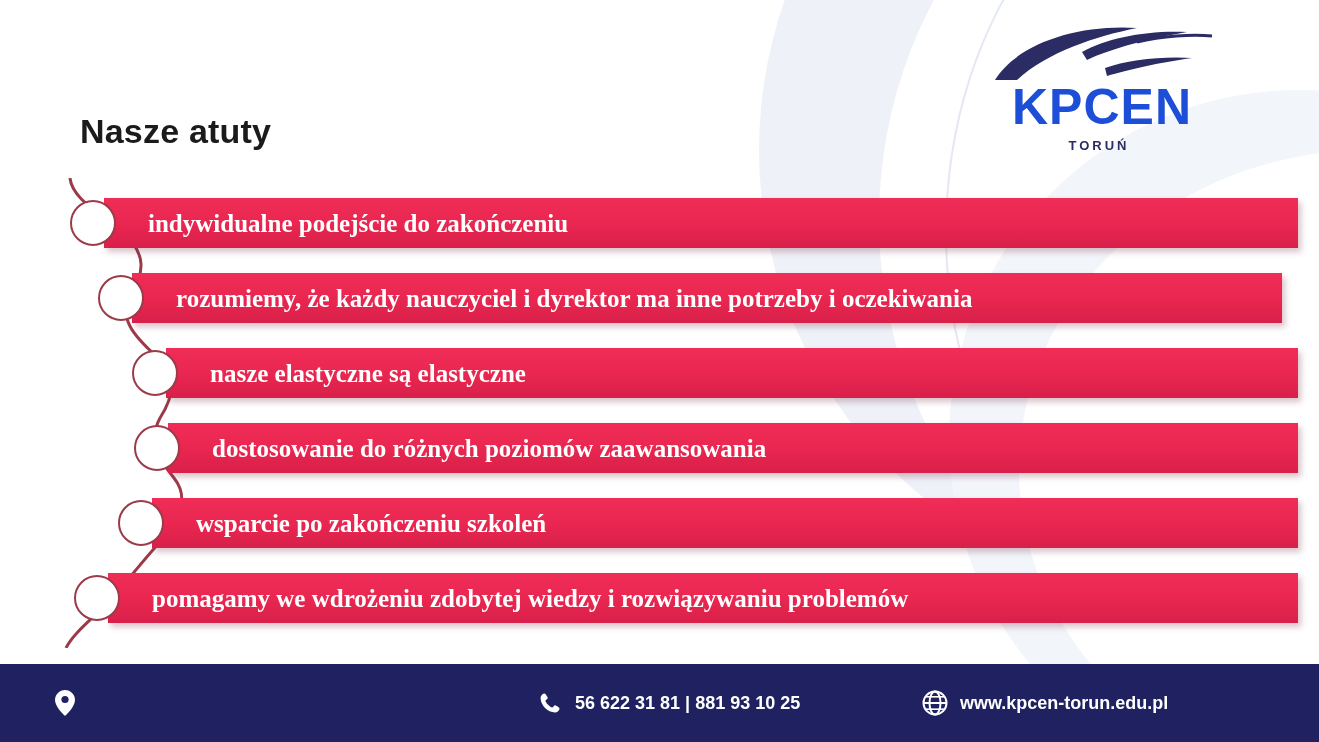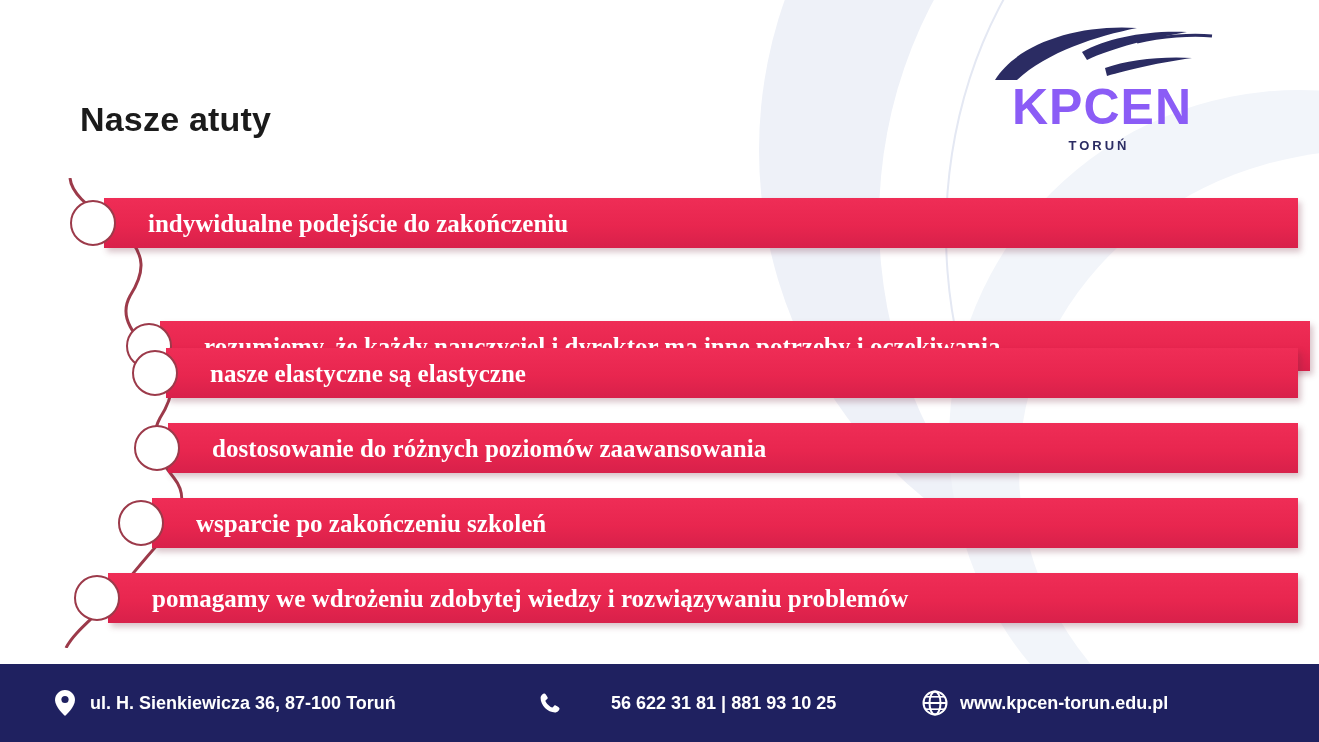--- a/index.html
+++ b/index.html
@@ -78,39 +78,39 @@
   }
   .logo-bird svg {
     display: block;
     margin: 0 auto;
   }
   .logo-word {
     font-family: "Liberation Sans", sans-serif;
     font-weight: bold;
     font-size: 50px;
     letter-spacing: 1px;
-    color: #8b5cf6;
+    color: #1d4ed8;
     line-height: 1;
     margin-top: -2px;
   }
   .logo-sub {
     font-family: "Liberation Sans", sans-serif;
     font-weight: bold;
     font-size: 13px;
     letter-spacing: 3px;
     color: #2b2c63;
     margin-top: 6px;
     padding-right: 6px;
   }
 
   
   .title {
     position: absolute;
     left: 80px;
-    top: 100px;
+    top: 112px;
     font-family: "Liberation Sans", sans-serif;
     font-weight: bold;
     font-size: 34px;
     color: #1b1b1b;
     letter-spacing: 0.2px;
   }
 
   
   .chain {
     position: absolute;
@@ -183,21 +183,21 @@
   }
   .footer-item .f-icon {
     display: inline-flex;
     align-items: center;
     justify-content: center;
     width: 30px;
     height: 30px;
     margin-right: 10px;
   }
   .fi-address { position: absolute; left: 50px; }
-  .fi-phone   { position: absolute; left: 535px; gap: 36px; }
+  .fi-phone   { position: absolute; left: 535px; }
   .fi-web     { position: absolute; left: 920px; }
 </style>
 </head>
 <body>
 
 <div class="slide">
 
   <div class="swoosh swoosh-1"></div>
   <div class="swoosh swoosh-2"></div>
   <div class="swoosh swoosh-3"></div>
@@ -232,21 +232,21 @@
 
   <div class="bars">
 
     <div class="bar-row" style="left:104px; top:8px; width:1150px;">
       <div class="bar" style="width:1150px; padding-left:44px;">
         <span class="bar-text">indywidualne podejście do zakończeniu</span>
       </div>
       <div class="bullet" style="left:-34px;"></div>
     </div>
 
-    <div class="bar-row" style="left:160px; top:83px; width:1106px;margin-top:48px;">
+    <div class="bar-row" style="left:132px; top:83px; width:1106px;">
       <div class="bar" style="width:1106px; padding-left:44px;">
         <span class="bar-text">rozumiemy, że każdy nauczyciel i dyrektor ma inne potrzeby i oczekiwania</span>
       </div>
       <div class="bullet" style="left:-34px;"></div>
     </div>
 
     <div class="bar-row" style="left:166px; top:158px; width:1088px;">
       <div class="bar" style="width:1088px; padding-left:44px;">
         <span class="bar-text">nasze elastyczne są elastyczne</span>
       </div>
@@ -278,21 +278,20 @@
 
   <div class="footer">
 
     <div class="footer-item fi-address">
       <span class="f-icon">
         <svg width="20" height="26" viewBox="0 0 20 26">
           <path d="M10 0 C4.5 0, 0 4.5, 0 10 C0 17, 10 26, 10 26 C10 26, 20 17, 20 10 C20 4.5, 15.5 0, 10 0 Z" fill="#ffffff"></path>
           <circle cx="10" cy="9.5" r="3.6" fill="#1f2160"></circle>
         </svg>
       </span>
-      <span>ul. H. Sienkiewicza 36, 87-100 Toruń</span>
     </div>
 
     <div class="footer-item fi-phone">
       <span class="f-icon">
         <svg width="24" height="24" viewBox="0 0 24 24">
           <path d="M6.6 2.5 C5 2.5, 2.6 4.4, 2.6 7 C2.6 14.4, 9.6 21.4, 17 21.4 C19.6 21.4, 21.5 19, 21.5 17.4 C21.5 16.6, 17.8 14.2, 17 14.2 C16 14.2, 15 16.6, 14.2 16.6 C12.4 16.6, 7.4 11.6, 7.4 9.8 C7.4 9, 9.8 8, 9.8 7 C9.8 6.2, 7.4 2.5, 6.6 2.5 Z" fill="#ffffff"></path>
         </svg>
       </span>
       <span>56 622 31 81 | 881 93 10 25</span>
     </div>

